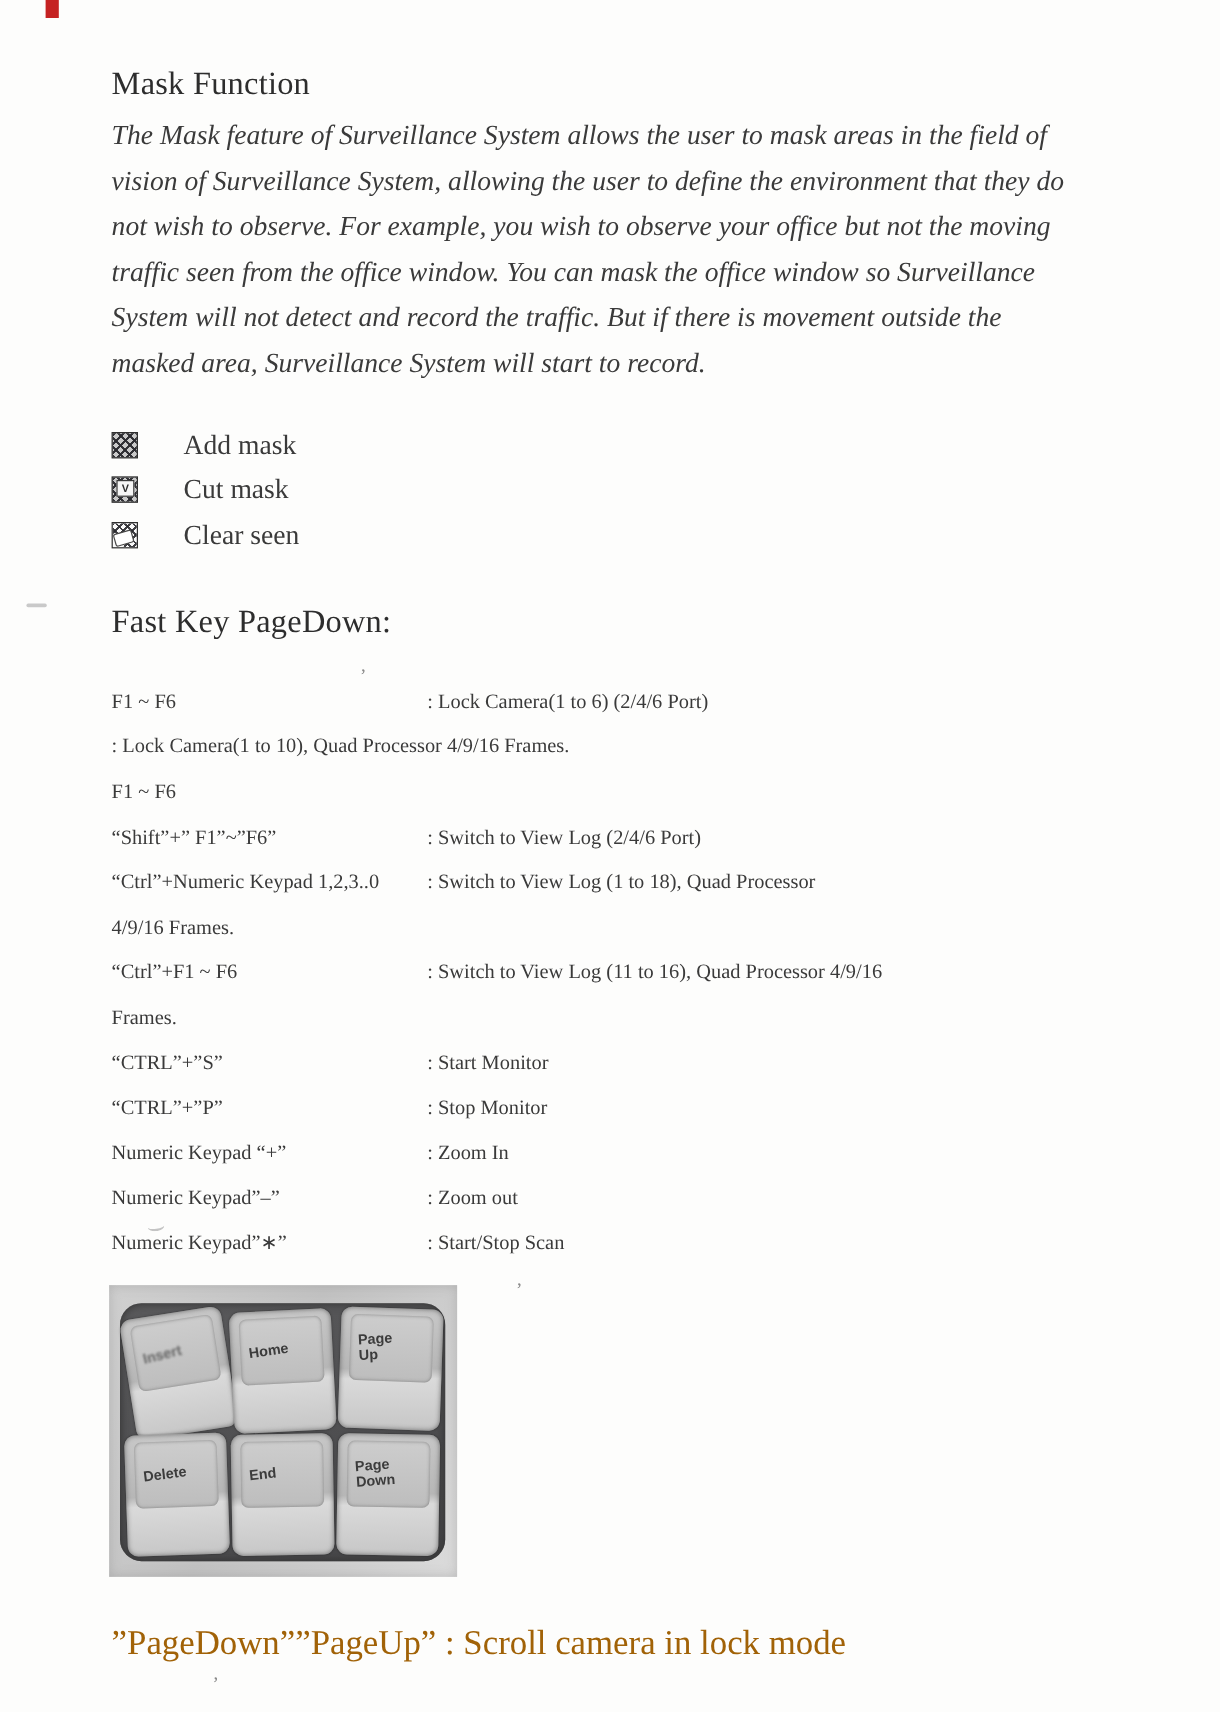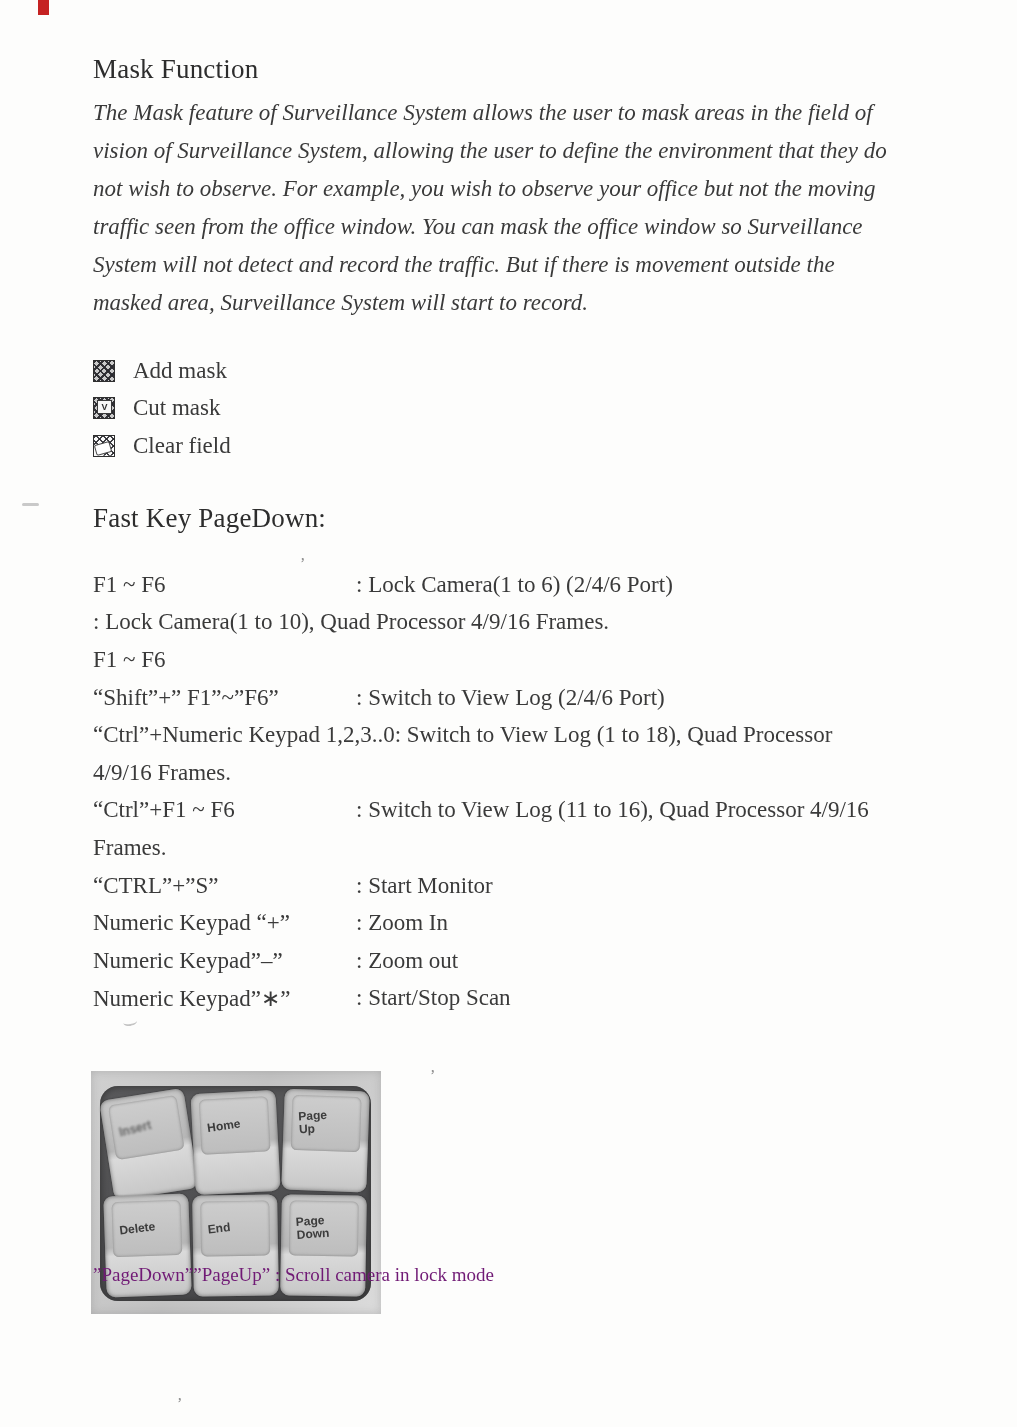--- a/index.html
+++ b/index.html
@@ -21,21 +21,21 @@
   .h-mask{position:absolute;left:93px;top:54px;}
   .h-fastkey{position:absolute;left:93px;top:503px;}
 
   .par{
     position:absolute;left:93px;top:94px;width:890px;
     font-size:23px;line-height:38px;white-space:pre-line;color:#3a3a3a;font-style:italic;
   }
 
   .tools{position:absolute;left:93px;top:352px;list-style:none;margin:0;padding:0;}
   .tools li{display:flex;align-items:center;height:37.5px;}
-  .tool-label{font-size:23px;color:#3a3a3a;margin-left:18px;}
+  .tool-label{font-size:23px;color:#3a3a3a;margin-left:38px;}
   .icon{width:22px;height:22px;box-sizing:border-box;display:inline-block;position:relative;flex:0 0 auto;}
   .icon-add{
     border:1px solid #2f2f2f;background-color:#c9c9c9;
     background-image:
       repeating-linear-gradient(45deg, rgba(42,42,47,.95) 0 1.8px, transparent 1.8px 5.4px),
       repeating-linear-gradient(135deg, rgba(42,42,47,.95) 0 1.8px, transparent 1.8px 5.4px);
   }
   .icon-cut{
     border:1px solid #2f2f2f;background-color:#c9c9c9;
     background-image:
@@ -54,21 +54,21 @@
       repeating-linear-gradient(45deg, rgba(42,42,47,.9) 0 1.6px, transparent 1.6px 5px),
       repeating-linear-gradient(135deg, rgba(42,42,47,.9) 0 1.6px, transparent 1.6px 5px);
     clip-path:polygon(0 0,100% 0,100% 100%,48% 100%,0 42%);
   }
   .icon-clear::after{
     content:"";position:absolute;left:1px;bottom:2px;width:14px;height:9px;
     background:#ffffff;border:1px solid #4a4a4a;border-radius:2px;transform:rotate(-16deg);
   }
 
   .fk-list{position:absolute;left:93px;top:566px;}
-  .fk-row{display:flex;align-items:center;height:37.6px;white-space:nowrap;font-size:23px;color:#3a3a3a;}
+  .fk-row{display:flex;align-items:center;height:37.6px;white-space:nowrap;font-size:17px;color:#3a3a3a;}
   .fk-left{min-width:263px;display:inline-block;}
   .fk-right{display:inline-block;color:#3a3a3a;text-align:right;}
 
   
   .kb-photo{
     position:absolute;left:91px;top:1071px;width:290px;height:243px;
     background:linear-gradient(115deg,#d0d0d0 0%,#c2c2c2 45%,#cccccc 70%,#dcdcdc 100%);
     box-shadow:inset 0 0 10px rgba(120,120,120,.35);
   }
   .kb-bed{
@@ -96,21 +96,21 @@
     color:#3c3c3c;white-space:pre-line;line-height:1.1;transform:rotate(-5deg);
   }
   .kc-insert{transform:rotate(-9deg) translate(1px,3px);}
   .kc-insert .lbl{filter:blur(1px);opacity:.7;}
   .kc-home{transform:rotate(-3deg) translate(0,1px);}
   .kc-pageup{transform:rotate(2deg) translate(2px,-1px);}
   .kc-delete{transform:rotate(-2deg);}
   .kc-end{transform:rotate(-1deg);}
   .kc-pagedown{transform:rotate(1deg);}
 
-  .caption{position:absolute;left:93px;top:1264px;font-size:19px;color:#701a75;white-space:nowrap;}
+  .caption{position:absolute;left:93px;top:1353px;font-size:29px;color:#a16207;white-space:nowrap;}
 </style>
 </head>
 <body>
 
 <div class="page">
 
   <div class="red-mark"></div>
   <span class="speck" style="left:300px;top:556px;">’</span>
   <span class="speck" style="left:430px;top:1068px;">’</span>
   <span class="speck" style="left:177px;top:1396px;">’</span>
@@ -132,21 +132,21 @@
       <span class="tool-label">Add mask</span>
     </li>
     <li>
       <span class="icon icon-cut">
           <span class="v-box">V</span>
         </span>
       <span class="tool-label">Cut mask</span>
     </li>
     <li>
       <span class="icon icon-clear"></span>
-      <span class="tool-label">Clear field</span>
+      <span class="tool-label">Clear seen</span>
     </li>
   </ul>
 
   <h2 class="h-fastkey">Fast Key PageDown:</h2>
 
   <div class="fk-list">
     <div class="fk-row">
       <span class="fk-left">F1  ~  F6</span>
       <span class="fk-right">: Lock Camera(1 to 6) (2/4/6 Port)</span>
     </div>
@@ -172,20 +172,24 @@
       <span class="fk-left">“Ctrl”+F1  ~  F6</span>
       <span class="fk-right">: Switch to View Log (11 to 16), Quad Processor 4/9/16</span>
     </div>
     <div class="fk-row">
       <span class="fk-left">Frames.</span>
       <span class="fk-right"></span>
     </div>
     <div class="fk-row">
       <span class="fk-left">“CTRL”+”S”</span>
       <span class="fk-right">: Start Monitor</span>
+    </div>
+    <div class="fk-row">
+      <span class="fk-left">“CTRL”+”P”</span>
+      <span class="fk-right">: Stop Monitor</span>
     </div>
     <div class="fk-row">
       <span class="fk-left">Numeric Keypad “+”</span>
       <span class="fk-right">: Zoom In</span>
     </div>
     <div class="fk-row">
       <span class="fk-left">Numeric Keypad”–”</span>
       <span class="fk-right">: Zoom out</span>
     </div>
     <div class="fk-row">

